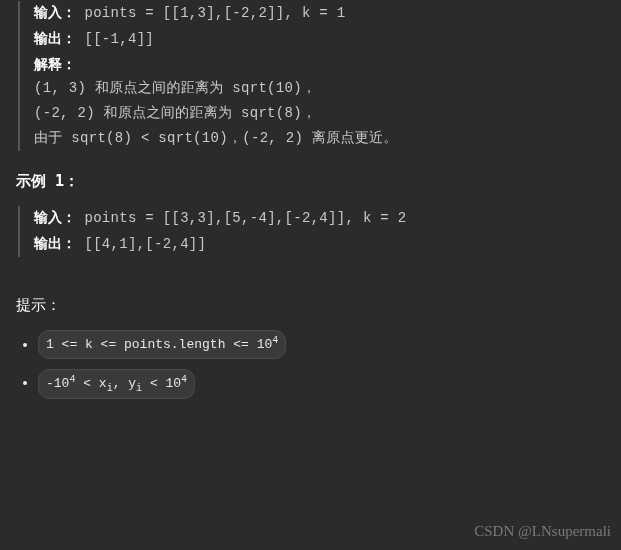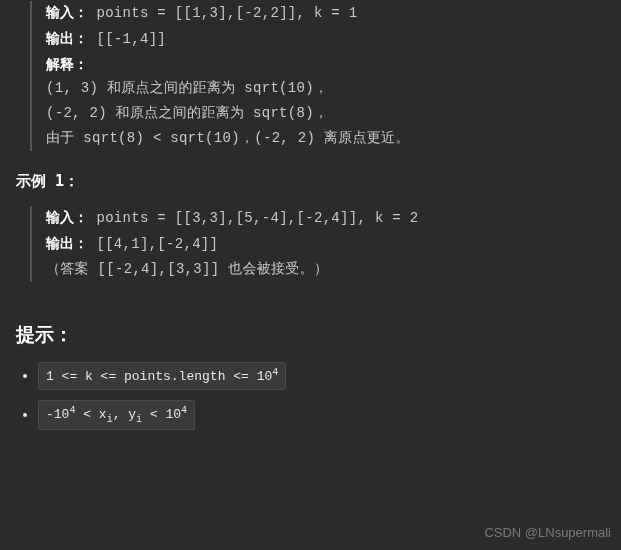--- a/index.html
+++ b/index.html
@@ -14,65 +14,65 @@
     overflow: hidden;
     position: relative;
   }
   .content {
     padding: 0 16px 4px 16px;
   }
   .example-block {
     border-left: 2px solid #555;
     padding-left: 14px;
     margin-bottom: 18px;
-    margin-left: 14px;
+    margin-left: 2px;
   }
   .example-line { margin: 1px 0; }
   .label-bold { color: #ffffff; font-weight: bold; }
   .mono { font-family: Consolas, "Courier New", monospace; letter-spacing: 0.3px; }
   .heading {
     color: #ffffff;
     font-weight: bold;
     font-size: 15px;
     margin: 10px 0 12px 0;
   }
   .hints-head {
     color: #ffffff;
-    font-weight: bold;
-    font-size: 19px;
+    font-weight: normal;
+    font-size: 15px;
     margin-top: 36px;
     margin-bottom: 12px;
   }
   .hints-list {
     list-style: disc;
     padding-left: 22px;
   }
   .hints-list li {
     margin: 10px 0;
     color: #eaeaea;
   }
   .inline-code {
     background: #3a3a3a;
     border: 1px solid #4a4a4a;
-    border-radius: 1px;
+    border-radius: 11px;
     padding: 1px 7px;
     font-family: Consolas, "Courier New", monospace;
     font-size: 13px;
     color: #e6e6e6;
     display: inline-block;
   }
   .sub { font-size: 10px; vertical-align: sub; }
   .sup { font-size: 10px; vertical-align: super; }
   .watermark {
     position: absolute;
     bottom: 6px;
     right: 10px;
-    font-size: 13px;
+    font-size: 15px;
     color: #7a7a7a;
-    font-family: Liberation Sans, sans-serif;
+    font-family: Liberation Serif, serif;
   }
 </style>
 </head>
 <body>
 
 <div class="content">
 
   <div class="example-block">
     <div class="example-line">
       <span class="label-bold">输入：</span>
@@ -94,21 +94,20 @@
 
   <div class="example-block">
     <div class="example-line">
       <span class="label-bold">输入：</span>
       <span class="mono">points = [[3,3],[5,-4],[-2,4]], k = 2</span>
     </div>
     <div class="example-line">
       <span class="label-bold">输出：</span>
       <span class="mono">[[4,1],[-2,4]]</span>
     </div>
-    <div class="example-line mono">（答案 [[-2,4],[3,3]] 也会被接受。）</div>
   </div>
 
   <div class="hints-head">提示：</div>
 
   <ul class="hints-list">
     <li>
       <span class="inline-code">
         <span>1 &lt;= k &lt;= points.length &lt;= 10</span><span class="sup">4</span>
       </span>
     </li>

